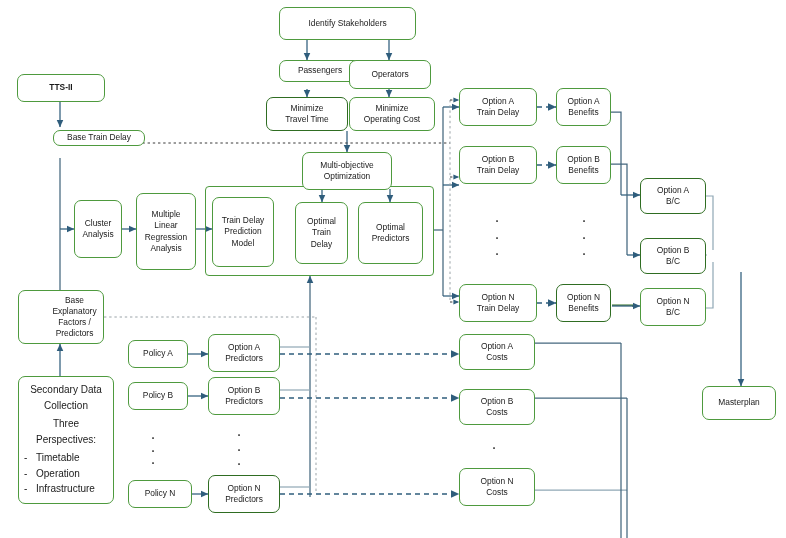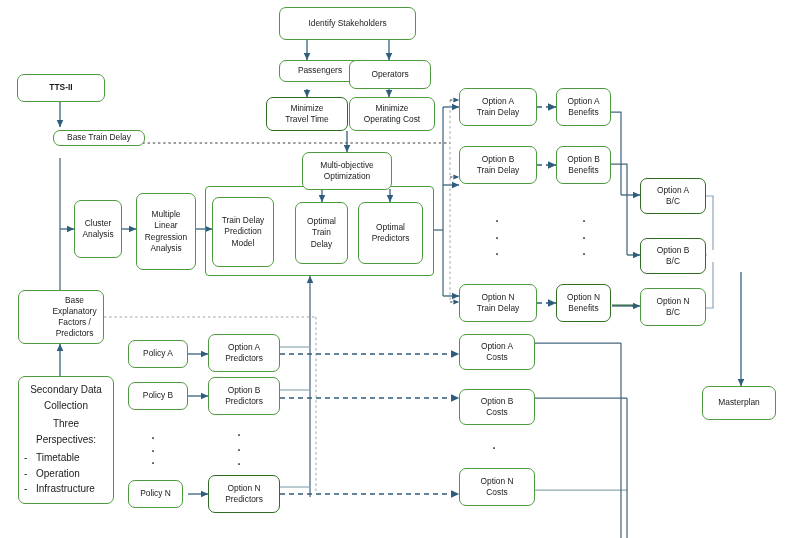--- a/index.html
+++ b/index.html
@@ -198,21 +198,21 @@
 Collection</span>
     <span class="hdr" style="margin-top:2px;">Three
 Perspectives:</span>
     <span class="li"><b>-</b><span>Timetable</span></span>
     <span class="li"><b>-</b><span>Operation</span></span>
     <span class="li"><b>-</b><span>Infrastructure</span></span>
   </div>
 
   <div class="node" style="left:128px;top:340px;width:60px;height:28px;">Policy A</div>
   <div class="node" style="left:128px;top:382px;width:60px;height:28px;">Policy B</div>
-  <div class="node" style="left:128px;top:480px;width:55px;height:28px;">Policy N</div>
+  <div class="node" style="left:128px;top:480px;width:64px;height:28px;">Policy N</div>
 
   <div class="node" style="left:208px;top:334px;width:72px;height:38px;">Option A
 Predictors</div>
   <div class="node" style="left:208px;top:377px;width:72px;height:38px;">Option B
 Predictors</div>
   <div class="node dark" style="left:208px;top:475px;width:72px;height:38px;">Option N
 Predictors</div>
 
   <div class="node" style="left:459px;top:88px;width:78px;height:38px;">Option A
 Train Delay</div>

